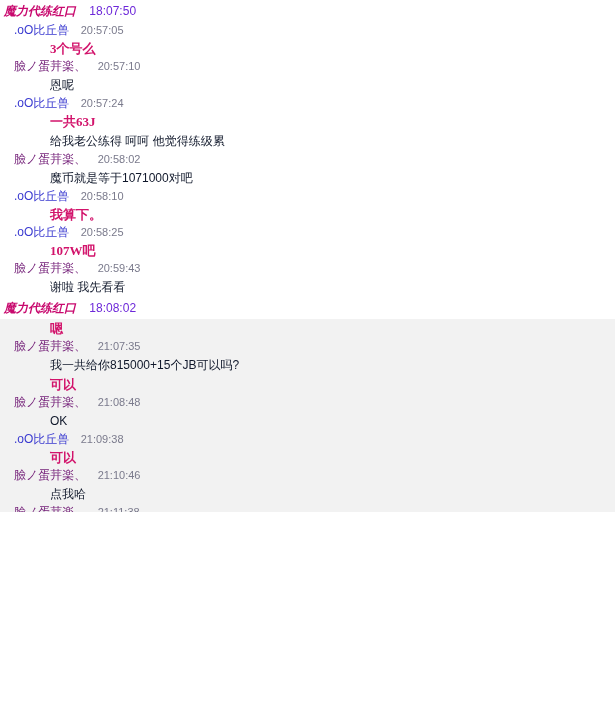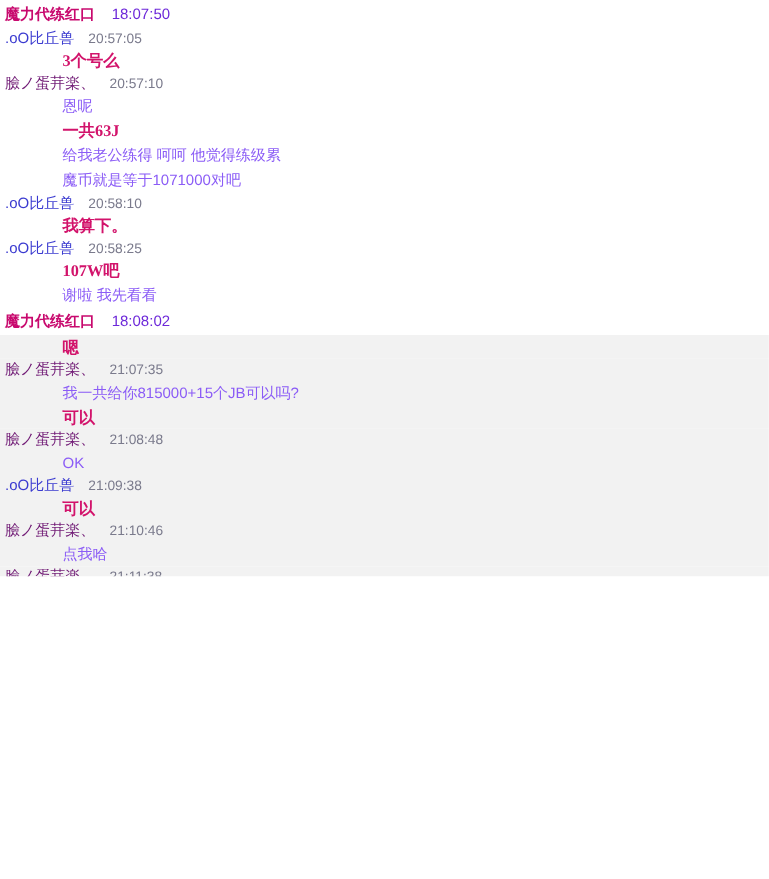--- a/index.html
+++ b/index.html
@@ -27,37 +27,38 @@
   .session-header {
     padding: 3px 0 2px 4px;
     background: #ffffff;
     white-space: nowrap;
   }
   .session-title {
     color: #c8096e;
     font-weight: bold;
     font-size: 12px;
     font-family: "Liberation Sans", sans-serif;
+    font-style: italic;
   }
   .session-time {
     color: #6d28d9;
     font-size: 12px;
     margin-left: 10px;
     font-family: "Liberation Sans", sans-serif;
   }
   
   .msg-block {
     padding: 0;
     margin: 0;
   }
   .msg-block.shaded {
     background: #f2f2f2;
   }
   .msg-meta {
-    padding-left: 4px;
+    padding-left: 14px;
     white-space: nowrap;
     line-height: 17px;
     height: 17px;
   }
   .msg-name {
     font-size: 12px;
     font-family: "Liberation Sans", sans-serif;
   }
   .name-a { color: #3a3ad0; }
   .name-b { color: #701a75; }
@@ -73,21 +74,21 @@
     white-space: nowrap;
     font-size: 13px;
   }
   .txt-red {
     color: #d2136b;
     font-weight: bold;
     font-family: "Liberation Serif", serif;
     font-size: 13px;
   }
   .txt-teal {
-    color: #8b5cf6;
+    color: #0f172a;
     font-family: "Liberation Sans", sans-serif;
     font-size: 12px;
   }
   .partial-row {
     overflow: hidden;
     height: 8px;
   }
 </style>
 </head>
 <body>
@@ -113,33 +114,41 @@
     <div class="msg-meta">
       <span class="msg-name name-b">臉ノ蛋茾楽、</span>
       <span class="msg-time">20:57:10</span>
     </div>
     <div class="msg-text">
       <span class="txt-teal">恩呢</span>
     </div>
   </div>
 
   <div class="msg-block">
+    <div class="msg-meta">
+      <span class="msg-name name-a">.oO比丘兽</span>
+      <span class="msg-time">20:57:24</span>
+    </div>
     <div class="msg-text">
       <span class="txt-red">一共63J</span>
     </div>
   </div>
 
   <div class="msg-block">
     <div class="msg-text">
       <span class="txt-teal">给我老公练得 呵呵 他觉得练级累</span>
     </div>
   </div>
 
 
   <div class="msg-block">
+    <div class="msg-meta">
+      <span class="msg-name name-b">臉ノ蛋茾楽、</span>
+      <span class="msg-time">20:58:02</span>
+    </div>
     <div class="msg-text">
       <span class="txt-teal">魔币就是等于1071000对吧</span>
     </div>
   </div>
 
   <div class="msg-block">
     <div class="msg-meta">
       <span class="msg-name name-a">.oO比丘兽</span>
       <span class="msg-time">20:58:10</span>
     </div>
@@ -152,20 +161,24 @@
     <div class="msg-meta">
       <span class="msg-name name-a">.oO比丘兽</span>
       <span class="msg-time">20:58:25</span>
     </div>
     <div class="msg-text">
       <span class="txt-red">107W吧</span>
     </div>
   </div>
 
   <div class="msg-block">
+    <div class="msg-meta">
+      <span class="msg-name name-b">臉ノ蛋茾楽、</span>
+      <span class="msg-time">20:59:43</span>
+    </div>
     <div class="msg-text">
       <span class="txt-teal">谢啦  我先看看</span>
     </div>
   </div>
 
   <div class="session-header">
     <span class="session-title">魔力代练红口</span>
     <span class="session-time">18:08:02</span>
   </div>
 

